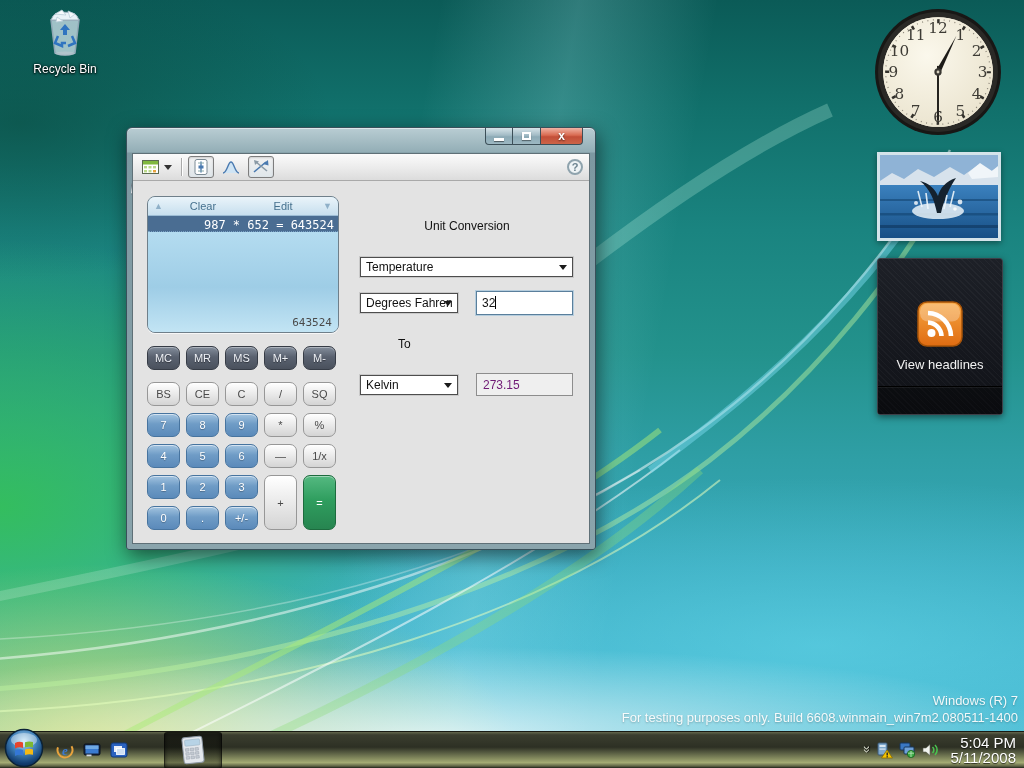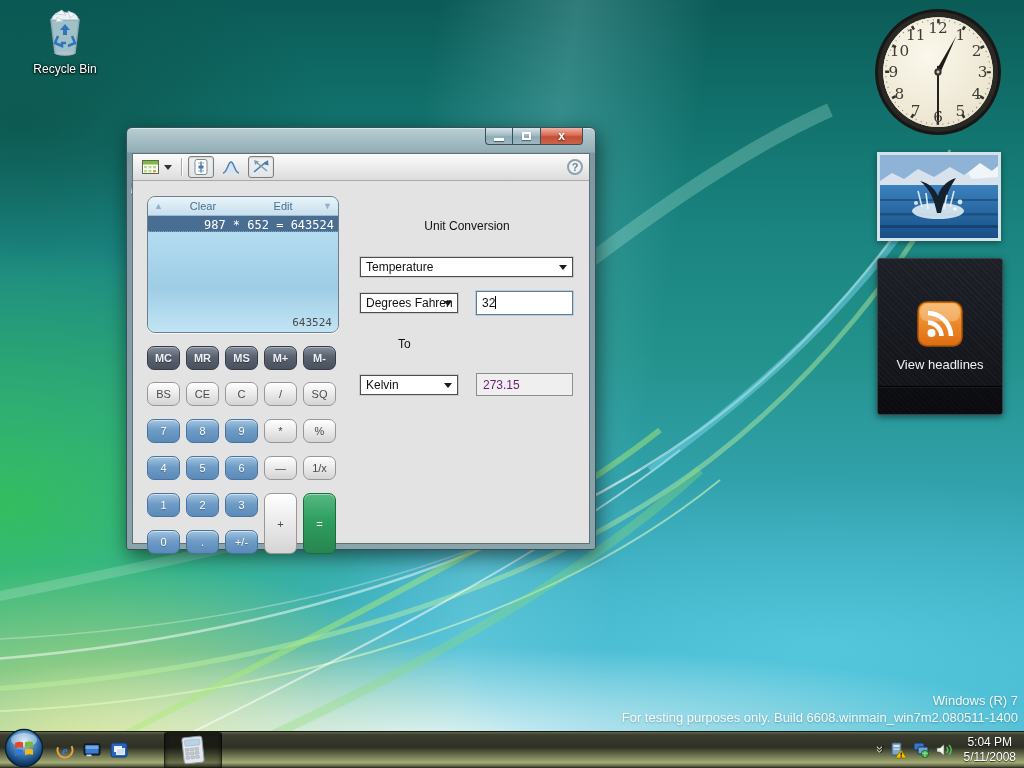--- a/index.html
+++ b/index.html
@@ -80,24 +80,24 @@
   .disp-header .h-edit { flex:1; text-align:center; }
   .disp-header .tri.down { margin-right:6px; }
   .disp-history { height:16px; background:#4a6d92; color:#fff; font-family:"DejaVu Sans Mono", monospace; font-size:12px;
     text-align:right; padding:2px 4px 0 0; border-bottom:1px dotted #7aa2c4; }
   .disp-body { flex:1; position:relative; background:linear-gradient(180deg,#b4dcf0,#9ecde6 55%,#c2e4f4); }
   .disp-result { position:absolute; right:6px; bottom:3px; font-family:"DejaVu Sans Mono", monospace; font-size:11px; color:#4a4a4a; }
 
   
   .keypad { position:absolute; left:14px; top:165px; width:190px; }
   .mem-row { display:flex; gap:6px; margin-bottom:12px; }
-  .kgrid { display:grid; grid-template-columns:repeat(5,33px); grid-template-rows:repeat(5,24px); gap:13px 6px; }
+  .kgrid { display:grid; grid-template-columns:repeat(5,33px); grid-template-rows:repeat(5,24px); gap:7px 6px; }
   .key { width:33px; height:24px; border-radius:7px; display:flex; align-items:center; justify-content:center;
     font-size:11px; border:1px solid; cursor:default; }
-  .key.mem { background:linear-gradient(180deg,#848e9c,#5a6270 45%,#4a515d); border-color:#363c46; color:#eef1f6; text-shadow:0 1px 1px rgba(0,0,0,.45); box-shadow:inset 0 1px 0 rgba(255,255,255,.35);font-weight:bold; }
+  .key.mem { background:linear-gradient(180deg,#848e9c,#5a6270 45%,#4a515d); border-color:#363c46; color:#eef1f6; text-shadow:0 1px 1px rgba(0,0,0,.45); box-shadow:inset 0 1px 0 rgba(255,255,255,.35); }
   .key.fn  { background:linear-gradient(180deg,#ffffff,#ececec 45%,#d4d4d4); border-color:#979797; color:#4a4a4a; box-shadow:inset 0 1px 0 #fff; }
   .key.num { background:linear-gradient(180deg,#a3c4e0,#6f9cc6 45%,#5b8aba); border-color:#47749f; color:#fff; text-shadow:0 1px 1px rgba(0,0,0,.3); box-shadow:inset 0 1px 0 rgba(255,255,255,.55); }
   .key.eq  { background:linear-gradient(180deg,#55b981,#2f9e5f 45%,#278550); border-color:#1d6b3e; color:#fff; box-shadow:inset 0 1px 0 rgba(255,255,255,.45); }
   .key.tall { height:auto; }
   .k-plus { grid-column:4; grid-row:4 / span 2; }
   .k-eq   { grid-column:5; grid-row:4 / span 2; }
 
   
   .conv { position:absolute; left:227px; top:38px; width:214px; font-size:12px; color:#111; }
   .conv-title { text-align:center; margin-bottom:24px; }
@@ -122,21 +122,21 @@
   
   .taskbar { position:absolute; left:0; right:0; bottom:0; height:37px;
     background:linear-gradient(180deg,#63674d 0%,#3b3e2f 8%,#2d3024 42%,#53583f 56%,#8b9263 76%,#a4ab74 85%,#5c6143 95%,#20221a 100%);
     border-top:1px solid #191b13; display:flex; align-items:center; }
   .start-orb { position:relative; width:40px; height:40px; margin-left:4px; margin-top:-4px; flex:none; }
   .ql { display:flex; gap:9px; margin-left:12px; align-items:center; }
   .task-btn { margin-left:36px; width:58px; height:37px; border-radius:3px; background:linear-gradient(180deg,rgba(0,0,0,.55),rgba(20,22,14,.35));
     border:1px solid rgba(0,0,0,.6); box-shadow:inset 0 0 4px rgba(0,0,0,.6); display:flex; align-items:center; justify-content:center; }
   .tray { margin-left:auto; display:flex; align-items:center; gap:6px; padding-right:8px; }
   .chevron { color:#d7dccb; font-size:13px; transform:rotate(-90deg); letter-spacing:-2px; margin-right:2px; text-shadow:0 1px 1px #000; }
-  .tray-clock { text-align:center; color:#fff; font-size:12px; line-height:15px; text-shadow:0 1px 1px rgba(0,0,0,.7); margin-left:4px; }
+  .tray-clock { text-align:right; color:#fff; font-size:15px; line-height:15px; text-shadow:0 1px 1px rgba(0,0,0,.7); margin-left:4px; }
 </style>
 </head>
 <body>
 
 <div class="desktop">
 
   <svg class="aurora" width="1024" height="768" viewBox="0 0 1024 768">
     <path d="M-20,660 C260,640 520,560 700,430 C810,350 900,240 950,150" stroke="rgba(255,255,255,0.5)" stroke-width="2.5" fill="none"></path>
     <path d="M-20,690 C280,670 540,590 710,460 C820,375 905,265 955,170" stroke="rgba(190,245,160,0.45)" stroke-width="5" fill="none"></path>
     <path d="M-20,640 C250,628 470,570 640,470" stroke="rgba(255,255,255,0.3)" stroke-width="1.5" fill="none"></path>

